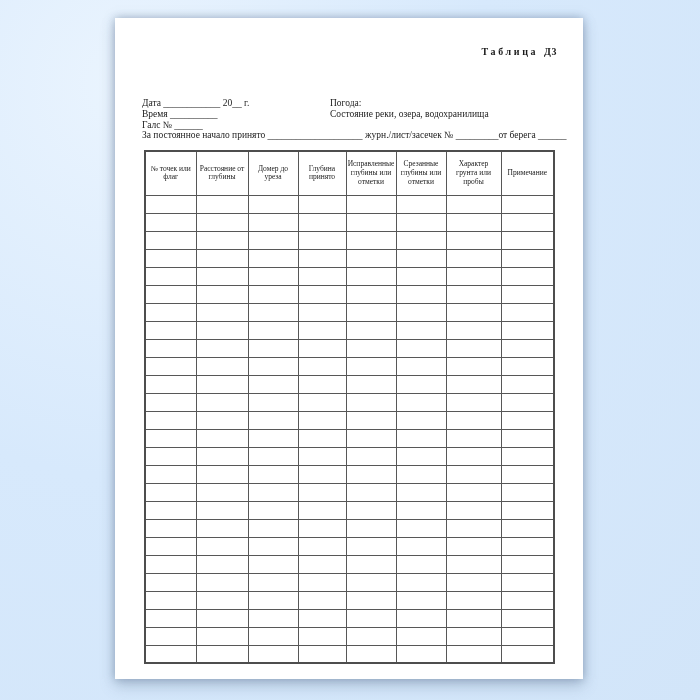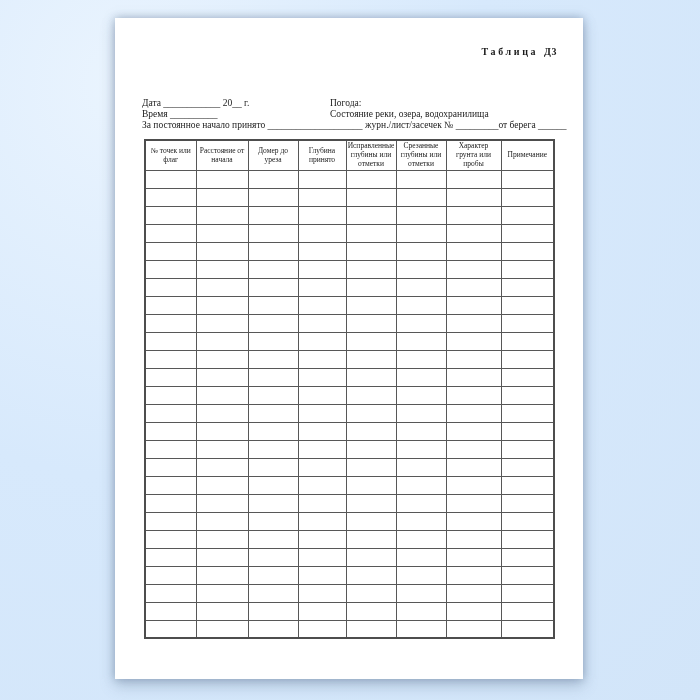--- a/index.html
+++ b/index.html
@@ -46,21 +46,21 @@
   table.form th, table.form td{
     border:1px solid #575757;
     padding:0;
     overflow:hidden;
   }
   table.form thead th{
     height:30px;
     font-weight:normal;
     font-size:7.5px;line-height:8.8px;
     text-align:center;vertical-align:middle;
-    padding:1px 1px;
+    padding:8px 1px;
   }
   table.form tbody td{height:18px;}
   th.c0{width:51px;} th.c1{width:52px;} th.c2{width:50px;} th.c3{width:48px;}
   th.c4{width:50px;} th.c5{width:50px;} th.c6{width:55px;} th.c7{width:53px;}
 </style>
 </head>
 <body>
 
 <div class="canvas">
   <div class="page">
@@ -70,29 +70,32 @@
     </div>
 
     <div class="meta">
       <div class="meta-row">
         <span class="col-a">Дата ____________ 20__ г.</span><span>Погода:</span>
       </div>
       <div class="meta-row">
         <span class="col-a">Время __________</span><span>Состояние реки, озера, водохранилища</span>
       </div>
       <div class="meta-row">
+        <span>Галс № ______</span>
+      </div>
+      <div class="meta-row">
         <span>За постоянное начало принято ____________________ журн./лист/засечек № _________от берега ______</span>
       </div>
     </div>
 
     <table class="form">
       <thead>
         <tr id="head-row">
             <th class="c0">№ точек или флаг</th>
-            <th class="c1">Расстояние от начала</th>
+            <th class="c1">Расстояние от глубины</th>
             <th class="c2">Домер до уреза</th>
             <th class="c3">Глубина принято</th>
             <th class="c4">Исправленные глубины или отметки</th>
             <th class="c5">Срезанные глубины или отметки</th>
             <th class="c6">Характер грунта или пробы</th>
             <th class="c7">Примечание</th>
           </tr>
       </thead>
       <tbody id="table-body">
           <tr>

